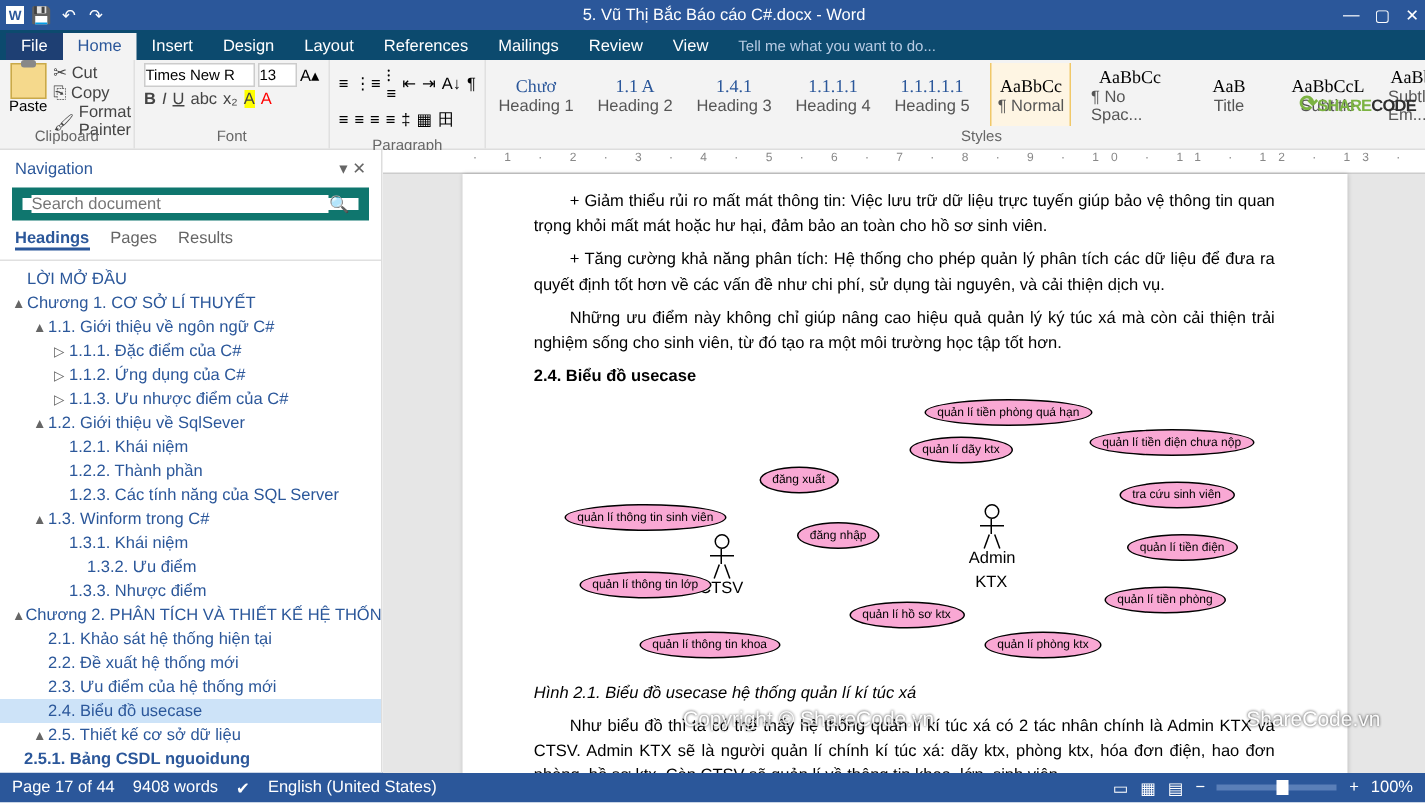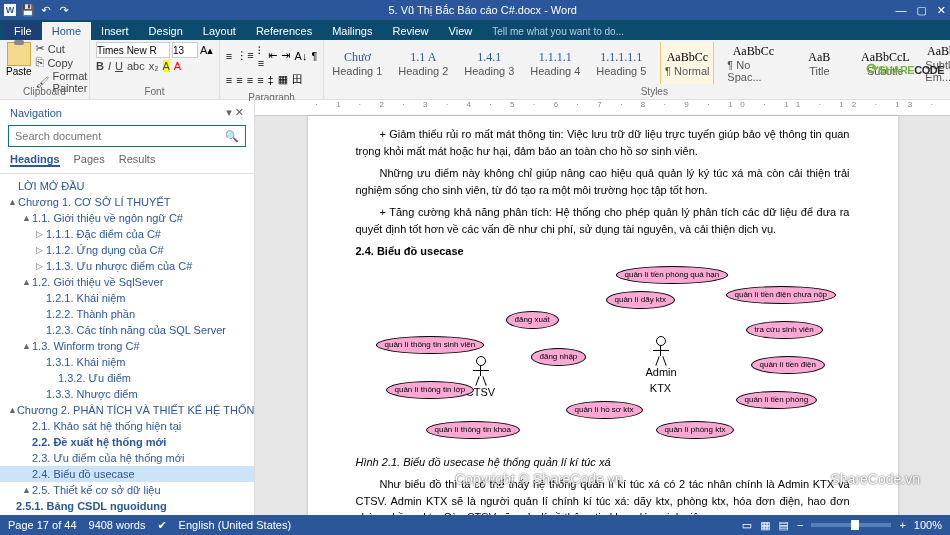--- a/index.html
+++ b/index.html
@@ -38,21 +38,21 @@
 .style .prev{font-family:"Times New Roman";color:#2b579a;font-size:12px}
 .style .prev.n{color:#000}
 .editing{width:70px;display:flex;flex-direction:column;padding:2px 4px;font-size:10px;color:#444;gap:1px}
 .editing span{display:flex;align-items:center;gap:3px}
 .watermark{position:absolute;right:6px;top:0;height:58px;display:flex;align-items:center;pointer-events:none}
 .watermark .logo{color:#7cb342;font-weight:bold;font-size:15px;letter-spacing:-0.5px}
 .watermark .logo b{color:#2e2e2e}
 .main{display:flex;height:415px}
 .nav{width:255px;border-right:1px solid #ddd;display:flex;flex-direction:column;background:#fff}
 .nav .hdr{padding:6px 10px;display:flex;justify-content:space-between;align-items:center;font-size:15px;color:#2b579a}
-.nav .search{margin:0 8px;border:1px solid #0f766e;height:22px;display:flex;align-items:center;padding:0 6px}
+.nav .search{margin:0 8px;border:7px solid #0f766e;height:22px;display:flex;align-items:center;padding:0 6px}
 .nav .search input{border:none;outline:none;flex:1;font-size:11px}
 .nav .ntabs{display:flex;gap:14px;padding:6px 10px;font-size:11px;color:#666;border-bottom:1px solid #e0e0e0}
 .nav .ntabs span.a{color:#2b579a;border-bottom:2px solid #2b579a;font-weight:600}
 .tree{flex:1;overflow:auto;padding:4px 0;font-size:11px;color:#2b579a}
 .tree .item{padding:2px 6px;display:flex;align-items:center;cursor:pointer;white-space:nowrap}
 .tree .item.sel{background:#cde3f8}
 .tree .tog{width:10px;display:inline-block;color:#666;font-size:9px}
 .doc{flex:1;background:#e6e6e6;overflow:auto;position:relative}
 .ruler{height:16px;background:#fff;border-bottom:1px solid #ccc;font-size:8px;color:#888;padding-left:60px;letter-spacing:8px;white-space:nowrap;overflow:hidden}
 .page{background:#fff;margin:0 auto;width:590px;min-height:420px;padding:10px 48px;font-family:"Times New Roman";font-size:12px;color:#000;line-height:1.5;box-shadow:0 0 3px rgba(0,0,0,.2)}
@@ -247,34 +247,34 @@
         <div class="item" style="padding-left: 22px;"><span class="tog">▲</span> 1.2. Giới thiệu về SqlSever</div>
         <div class="item" style="padding-left: 36px;"><span class="tog"></span> 1.2.1. Khái niệm</div>
         <div class="item" style="padding-left: 36px;"><span class="tog"></span> 1.2.2. Thành phần</div>
         <div class="item" style="padding-left: 36px;"><span class="tog"></span> 1.2.3. Các tính năng của SQL Server</div>
         <div class="item" style="padding-left: 22px;"><span class="tog">▲</span> 1.3. Winform trong C#</div>
         <div class="item" style="padding-left: 36px;"><span class="tog"></span> 1.3.1. Khái niệm</div>
         <div class="item" style="padding-left: 48px;"><span class="tog"></span> 1.3.2. Ưu điểm</div>
         <div class="item" style="padding-left: 36px;"><span class="tog"></span> 1.3.3. Nhược điểm</div>
         <div class="item" style="padding-left: 8px;"><span class="tog">▲</span> Chương 2. PHÂN TÍCH VÀ THIẾT KẾ HỆ THỐNG</div>
         <div class="item" style="padding-left: 22px;"><span class="tog"></span> 2.1. Khảo sát hệ thống hiện tại</div>
-        <div class="item" style="padding-left: 22px; font-weight: bold;"><span class="tog"></span> 2.2. Đề xuất hệ thống mới</div>
+        <div class="item" style="padding-left: 22px;"><span class="tog"></span> 2.2. Đề xuất hệ thống mới</div>
         <div class="item" style="padding-left: 22px;"><span class="tog"></span> 2.3. Ưu điểm của hệ thống mới</div>
         <div class="item sel" style="padding-left: 22px;"><span class="tog"></span> 2.4. Biểu đồ usecase</div>
         <div class="item" style="padding-left: 22px;"><span class="tog">▲</span> 2.5. Thiết kế cơ sở dữ liệu</div>
         <div class="item" style=" font-weight: bold;"><span class="tog"></span> 2.5.1. Bảng CSDL nguoidung</div>
         <div class="item" style="padding-left: 36px;"><span class="tog"></span> 2.5.2. Bảng CSDL sinhvien</div>
       </div>
   </div>
   <div class="doc">
     <div class="ruler">· 1 · 2 · 3 · 4 · 5 · 6 · 7 · 8 · 9 · 10 · 11 · 12 · 13 · 14 · 15 · 16 · 17</div>
     <div class="page">
       <p class="indent">+  Giảm thiểu rủi ro mất mát thông tin: Việc lưu trữ dữ liệu trực tuyến giúp bảo vệ thông tin quan trọng khỏi mất mát hoặc hư hại, đảm bảo an toàn cho hồ sơ sinh viên.</p>
+      <p class="indent">+  Tăng cường khả năng phân tích: Hệ thống cho phép quản lý phân tích các dữ liệu để đưa ra quyết định tốt hơn về các vấn đề như chi phí, sử dụng tài nguyên, và cải thiện dịch vụ.</p>
       <p class="indent">Những ưu điểm này không chỉ giúp nâng cao hiệu quả quản lý ký túc xá mà còn cải thiện trải nghiệm sống cho sinh viên, từ đó tạo ra một môi trường học tập tốt hơn.</p>
-      <p class="indent">+  Tăng cường khả năng phân tích: Hệ thống cho phép quản lý phân tích các dữ liệu để đưa ra quyết định tốt hơn về các vấn đề như chi phí, sử dụng tài nguyên, và cải thiện dịch vụ.</p>
       <p class="h4">2.4. Biểu đồ usecase</p>
       <div class="usecase">
 
         <div class="actor" style="left:110px;top:90px">
           <div class="head"></div>
             <div class="body"></div>
             <div class="arms"></div>
             <div class="legs"></div>
           <div>CTSV</div>
         </div>

